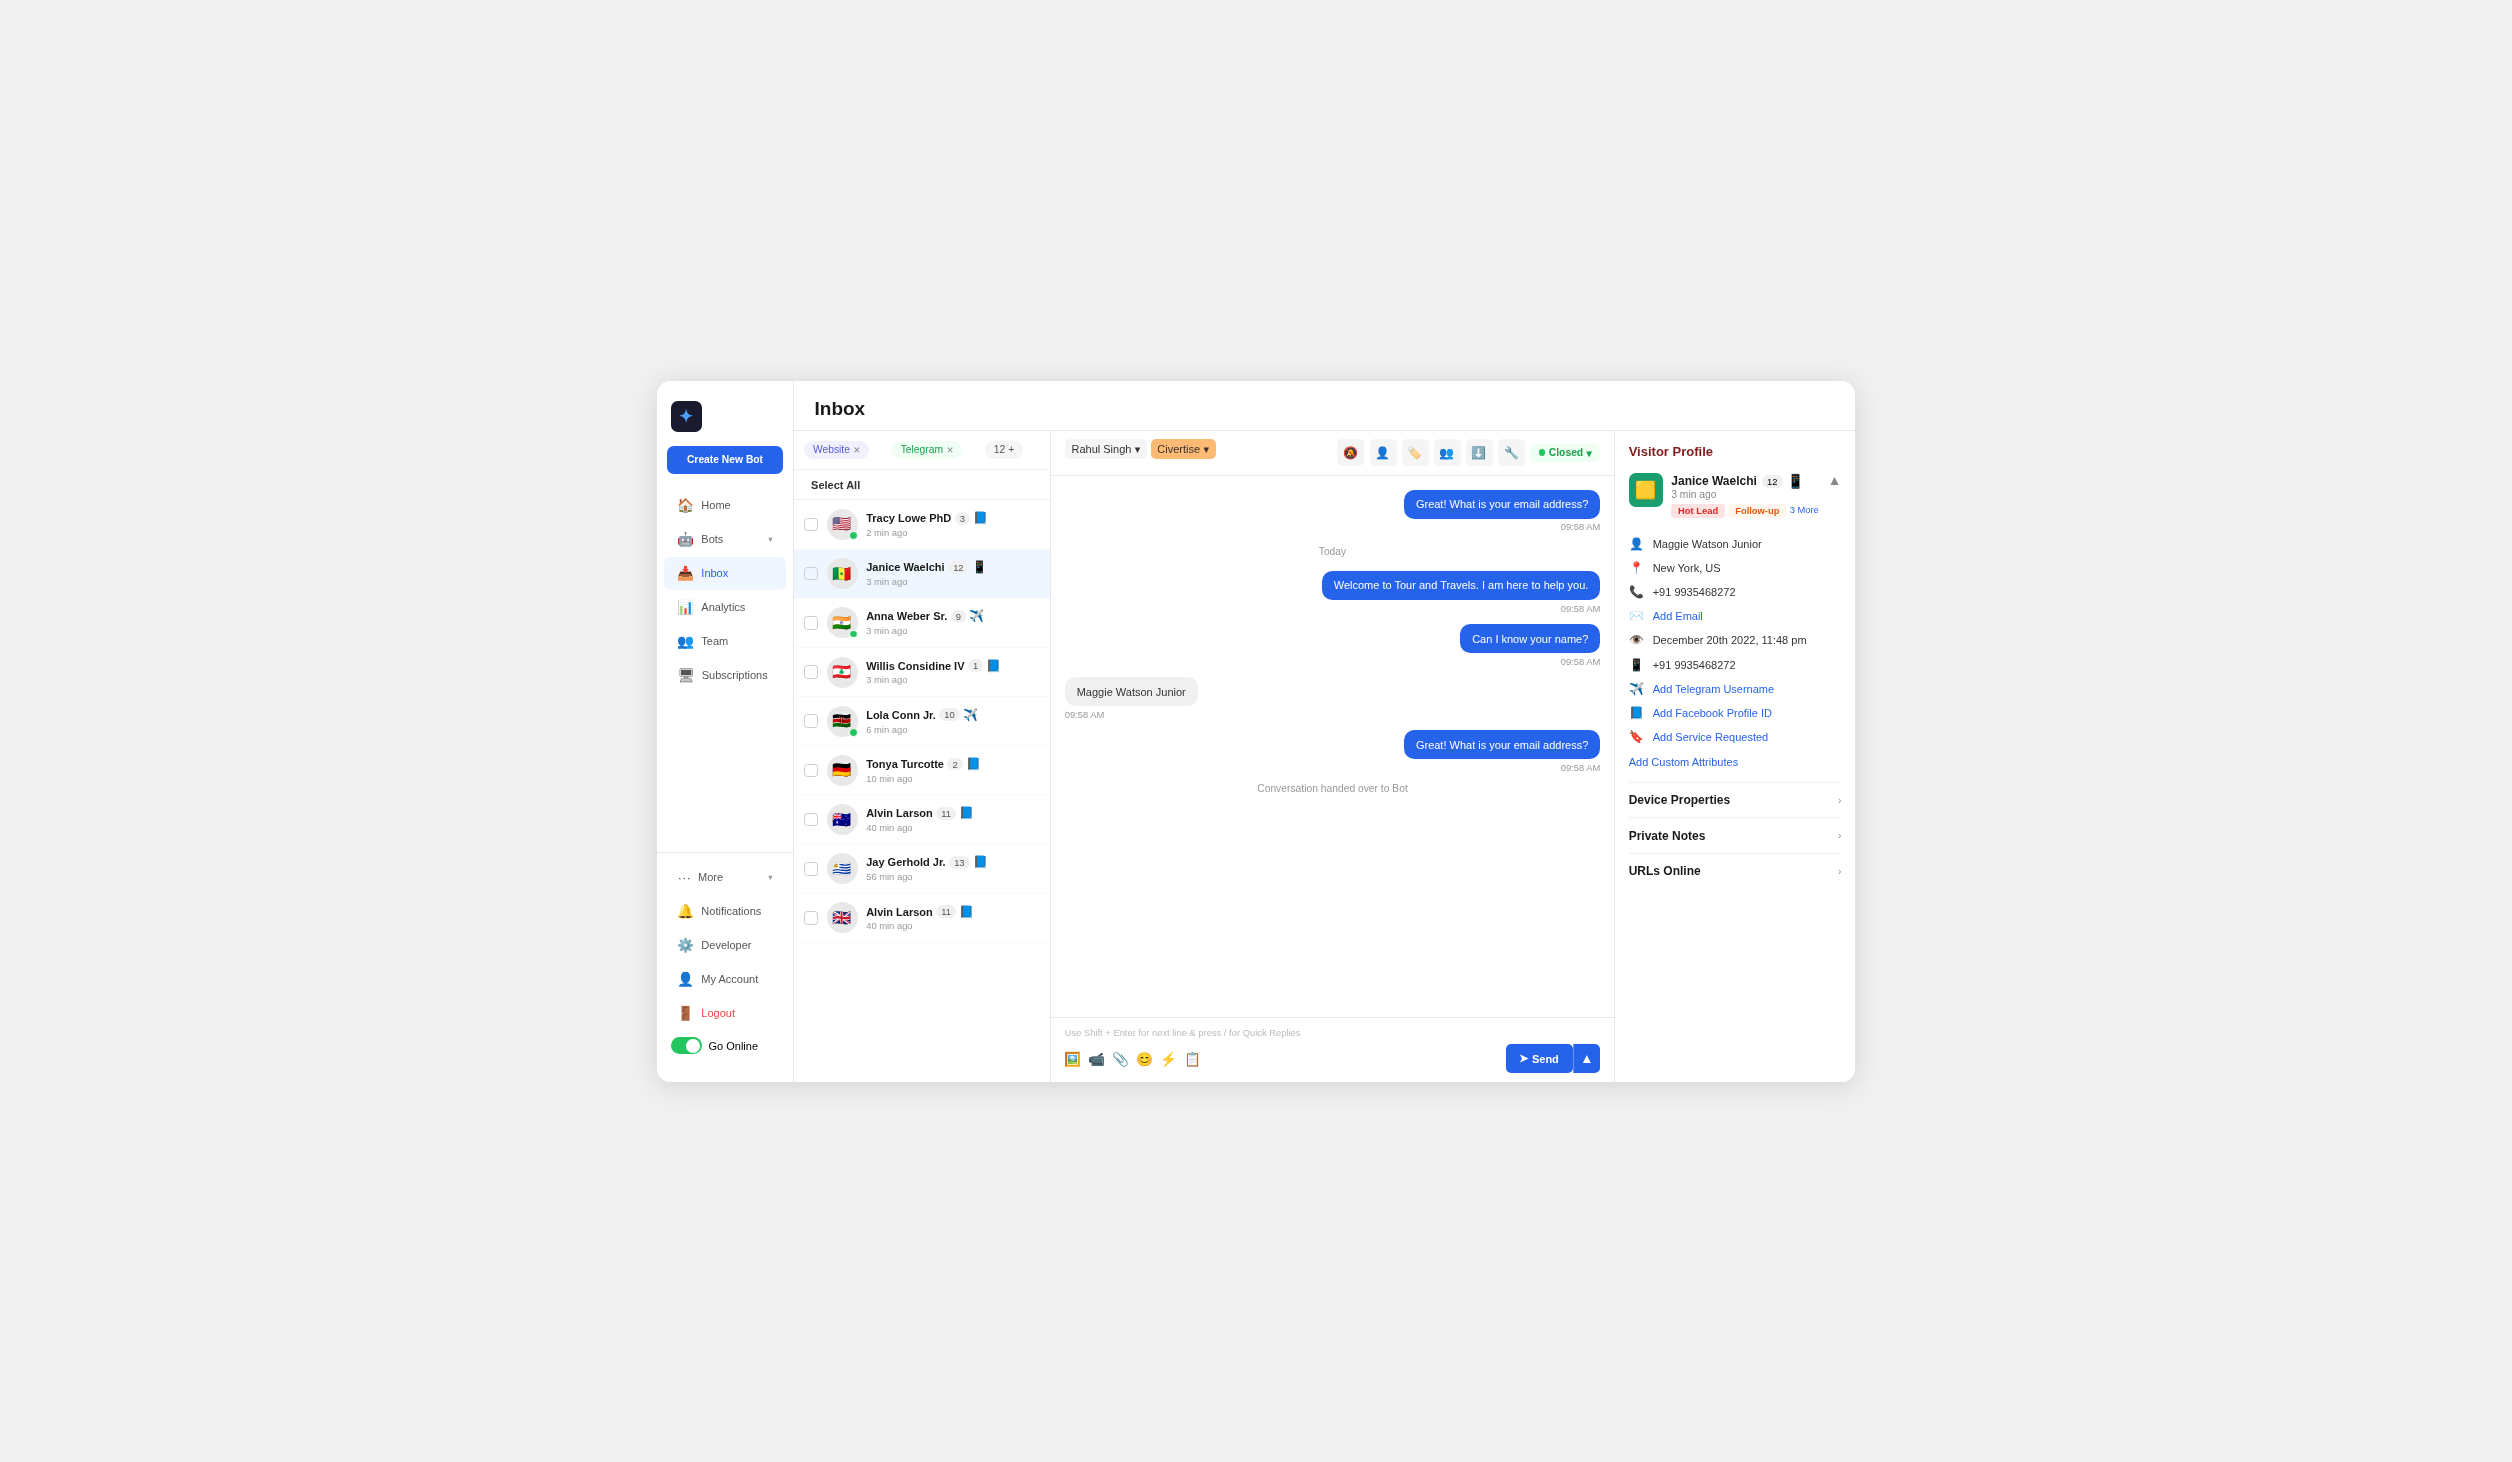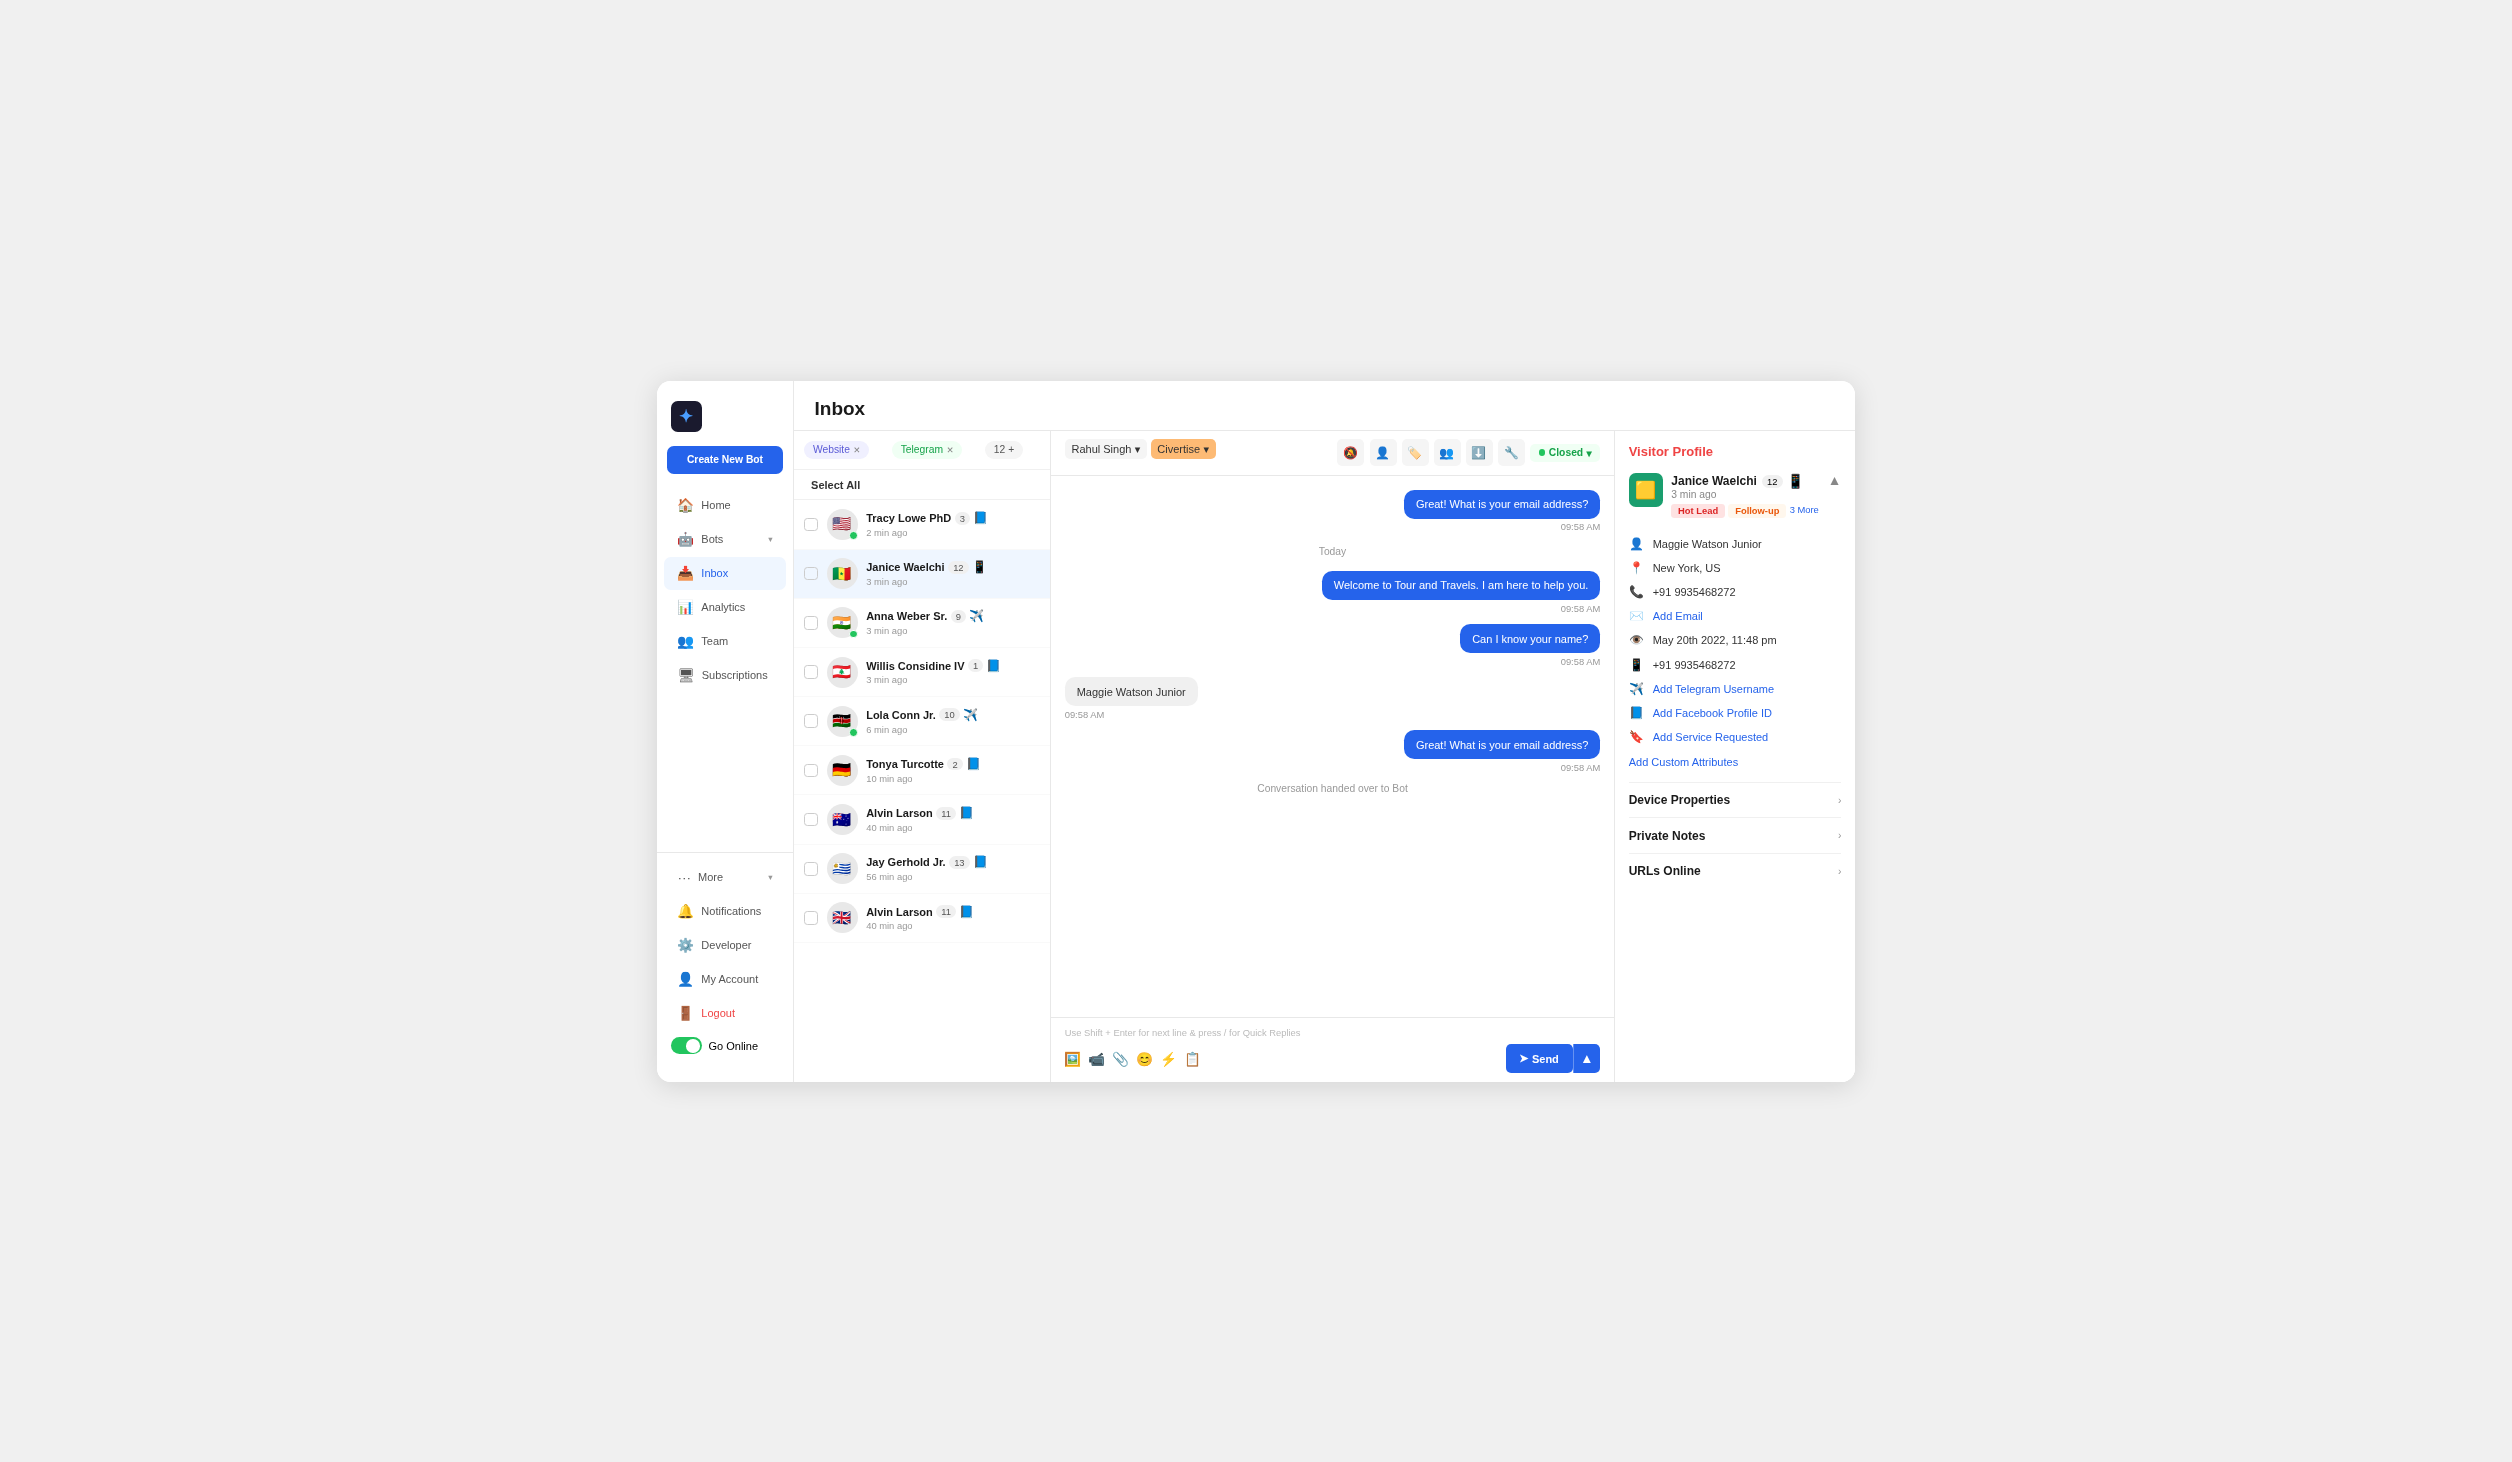--- a/index.html
+++ b/index.html
@@ -73,21 +73,21 @@
     .chat-input-area { border-top: 0.9px solid #e8e8e8; padding: 8.6px 13.7px; }
     .input-field { width: 100%; font-size: 11px; color: #333; border: none; outline: none; resize: none; min-height: 34px; background: transparent; }
     .input-hint { font-size: 9.4px; color: #bbb; margin-bottom: 6.8px; }
     .input-toolbar { display: flex; align-items: center; gap: 6.8px; }
     .input-icon { font-size: 13.7px; color: #888; cursor: pointer; }
     .send-btn { margin-left: auto; display: flex; align-items: center; gap: 3.4px; background: #2563eb; color: #fff; border: none; border-radius: 5.1px; padding: 6.8px 13.7px; font-size: 11px; font-weight: 600; cursor: pointer; }
     .send-btn-expand { background: #2563eb; color: #fff; border: none; border-radius: 0 5.1px 5.1px 0; padding: 6.8px 6.8px; cursor: pointer; border-left: 0.9px solid rgba(255,255,255,0.3); }
     .send-group { display: flex; margin-left: auto; }
     
     .right-panel { width: 240px; overflow-y: auto; padding: 13.7px; background: #fff; }
-    .visitor-profile-title { font-size: 13px; font-weight: 700; color: #ef4444; margin-bottom: 13.7px; }
+    .visitor-profile-title { font-size: 13px; font-weight: 700; color: #7f1d1d; margin-bottom: 13.7px; }
     .visitor-header { display: flex; align-items: flex-start; gap: 8.6px; margin-bottom: 13.7px; }
     .visitor-avatar { width: 34px; height: 34px; border-radius: 6.8px; background: #1a9e6e; display: flex; align-items: center; justify-content: center; font-size: 17px; }
     .visitor-name-info { flex: 1; }
     .visitor-name { font-size: 12px; font-weight: 600; color: #1a1a1a; }
     .visitor-meta { font-size: 10.3px; color: #888; display: flex; align-items: center; gap: 3.4px; }
     .visitor-tags { display: flex; gap: 3.4px; margin-top: 3.4px; flex-wrap: wrap; }
     .tag { border-radius: 3.4px; padding: 1.7px 6.8px; font-size: 9.4px; font-weight: 600; }
     .tag.red { background: #fee2e2; color: #dc2626; }
     .tag.orange { background: #fff7ed; color: #ea580c; }
     .more-tags { font-size: 9.4px; color: #2563eb; cursor: pointer; }
@@ -443,21 +443,21 @@
         <div class="profile-field">
           <span class="field-icon">📞</span>
           <span class="field-value">+91 9935468272</span>
         </div>
         <div class="profile-field">
           <span class="field-icon">✉️</span>
           <span class="field-link">Add Email</span>
         </div>
         <div class="profile-field">
           <span class="field-icon">👁️</span>
-          <span class="field-value">May 20th 2022, 11:48 pm</span>
+          <span class="field-value">December 20th 2022, 11:48 pm</span>
         </div>
         <div class="profile-field">
           <span class="field-icon">📱</span>
           <span class="field-value">+91 9935468272</span>
         </div>
         <div class="profile-field">
           <span class="field-icon">✈️</span>
           <span class="field-link">Add Telegram Username</span>
         </div>
         <div class="profile-field">

